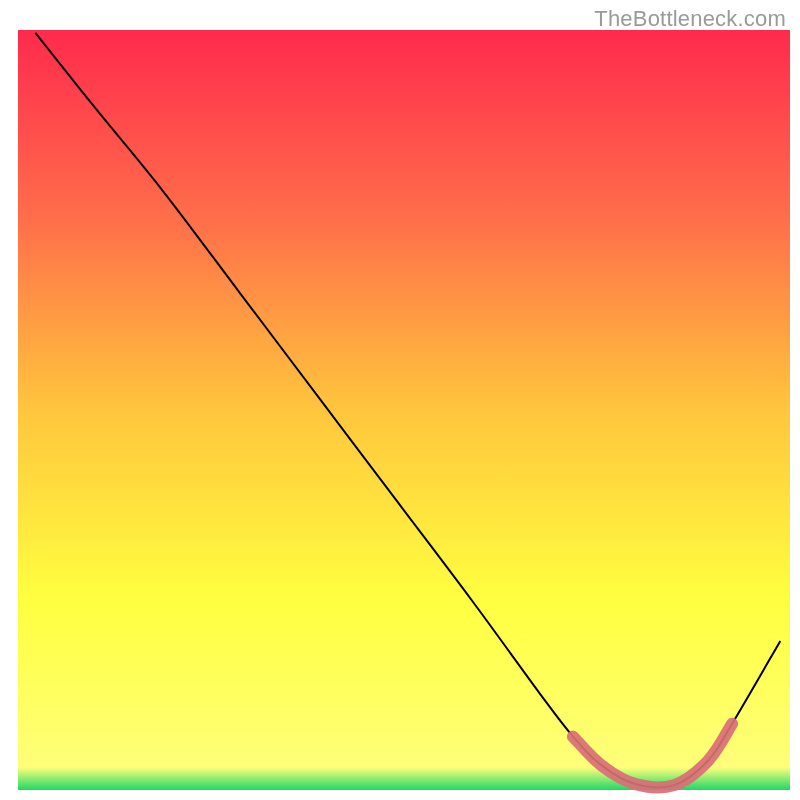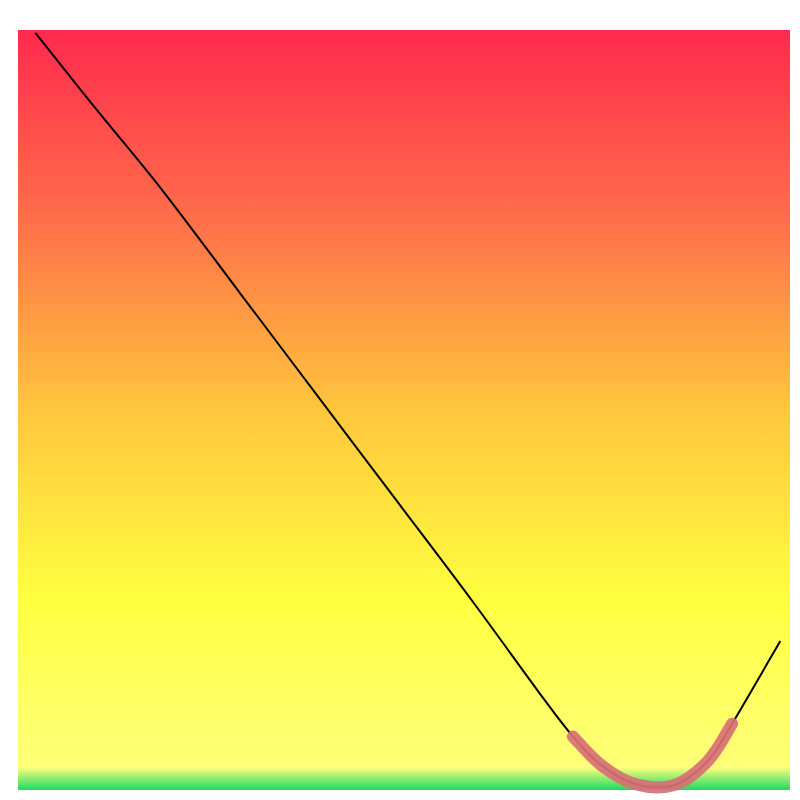--- a/index.html
+++ b/index.html
@@ -27,20 +27,21 @@
   svg.chart {
     position: absolute;
     top: 0;
     left: 0;
   }
 </style>
 </head>
 <body>
 <div class="container">
 
+<div class="attribution">TheBottleneck.com</div>
 
 <svg class="chart" width="800" height="800" viewBox="0 0 800 800">
 
   <defs>
     <linearGradient id="bg-grad" x1="0" y1="0" x2="0" y2="1">
 
     <stop offset="0%" stop-color="#ff2a4d"></stop>
           <stop offset="25%" stop-color="#ff6f4a"></stop>
           <stop offset="50%" stop-color="#ffc63d"></stop>
           <stop offset="75%" stop-color="#ffff40"></stop>

